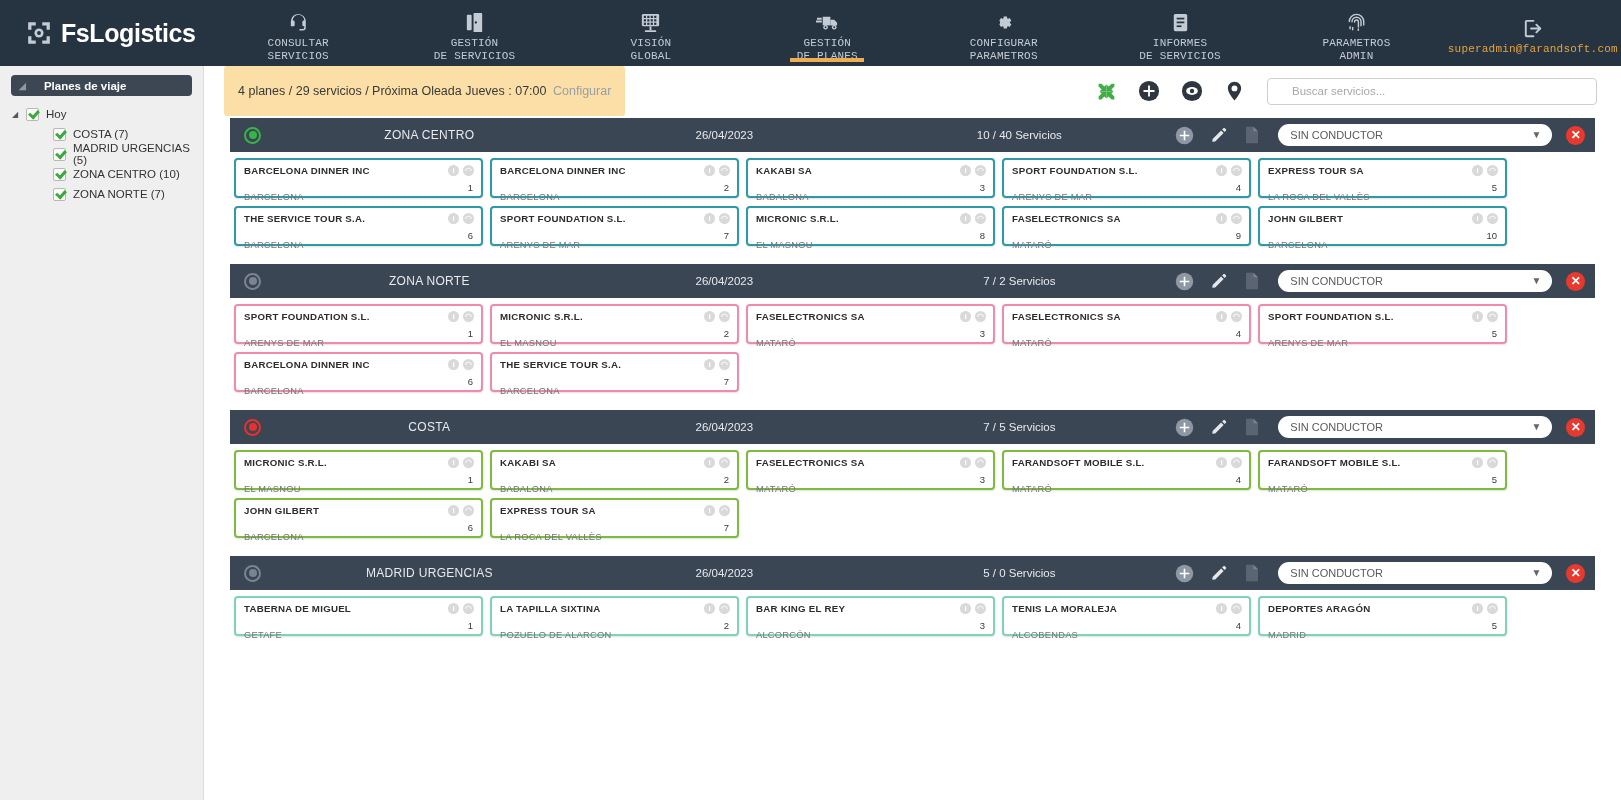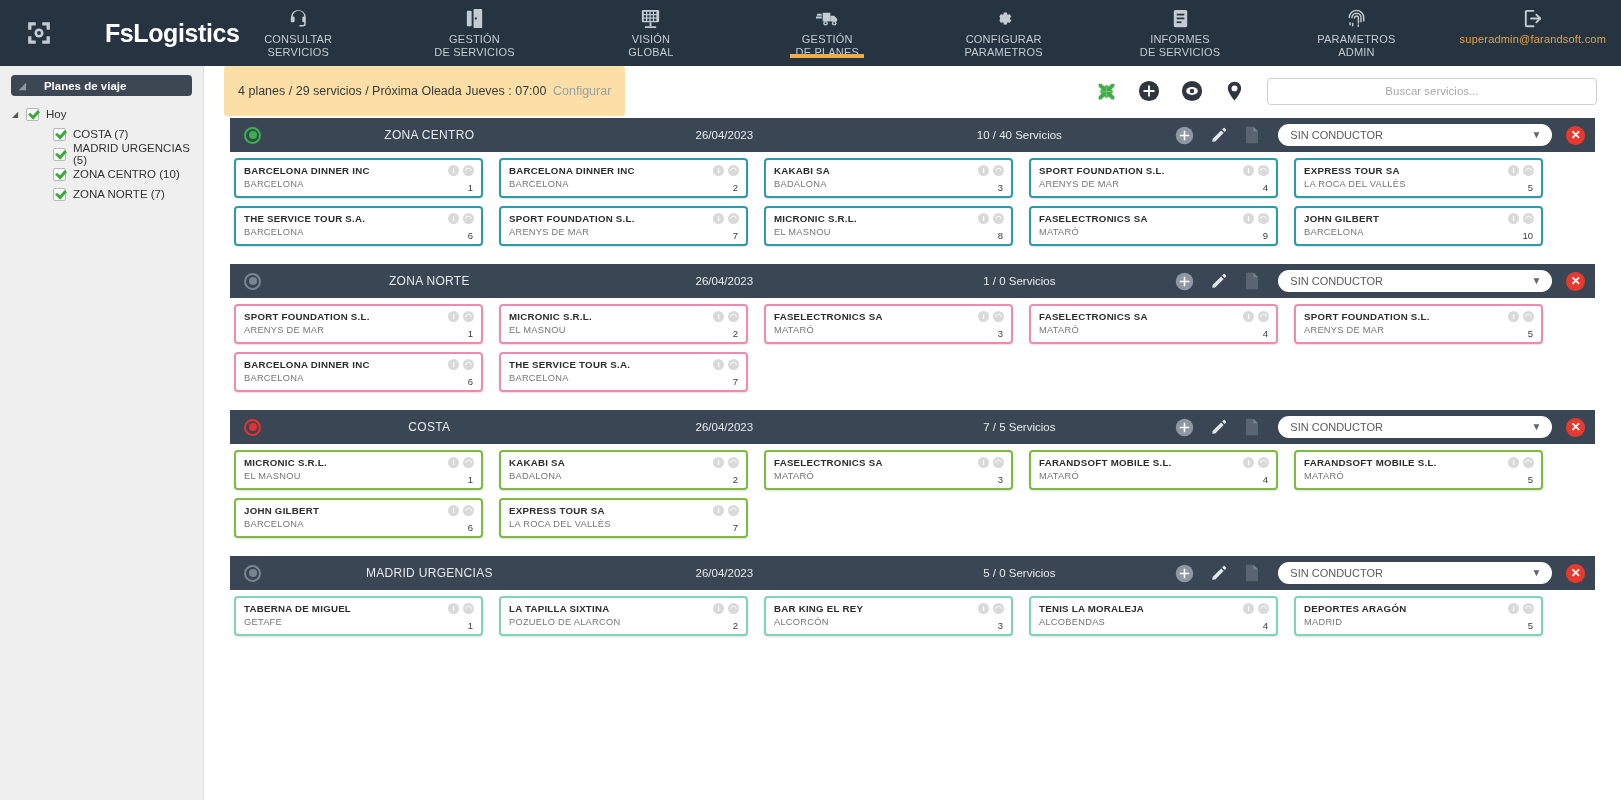--- a/index.html
+++ b/index.html
@@ -25,26 +25,26 @@
     padding-left: 26px;
     gap: 9px;
   }
   .brand-mark { width: 26px; height: 26px; flex: 0 0 auto; }
   .brand-text {
     color: #ffffff;
     font-size: 25px;
     font-weight: bold;
     letter-spacing: -0.4px;
     white-space: nowrap;
-    margin-left: 44px;
   }
   .navitems {
     flex: 1;
     display: flex;
-    align-items: flex-start;
+    align-items: center;
+    font-family: Liberation Mono, monospace;
   }
   .navitem {
     flex: 1;
     display: flex;
     flex-direction: column;
     align-items: center;
     justify-content: center;
     gap: 3px;
     position: relative;
     cursor: pointer;
@@ -147,23 +147,23 @@
     white-space: nowrap;
   }
   .alertbox .cfg { color: #9aa0a6; margin-left: 3px; cursor: pointer; }
   .tb-spacer { flex: 1; }
   .tb-icons { display: flex; align-items: center; gap: 21px; margin-right: 22px; }
   .tb-ic { cursor: pointer; display: flex; align-items: center; }
   .search-wrap { width: 330px; }
   .search-input {
     width: 100%; height: 27px;
     border: 1px solid #cfcfcf; border-radius: 4px;
-    font-size: 11.5px; color: #444; padding: 0 5px;
+    font-size: 11.5px; color: #444; padding: 0 24px;
     font-family: "Liberation Sans", sans-serif;
-    outline: none; background: #fff; text-align: center;
+    outline: none; background: #fff;
   }
   .search-input::placeholder { color: #a8a8a8; }
 
   .plans { padding: 6px 26px 0 26px; overflow: hidden; }
 
   
   .plan { margin-bottom: 18px; }
   .plan-head {
     height: 34px;
     background: #3b4654;
@@ -216,41 +216,41 @@
     background: #e8392f; color: #fff;
     display: flex; align-items: center; justify-content: center;
     font-size: 12px; font-weight: bold; cursor: pointer;
     line-height: 1;
   }
 
   
   .cards {
     display: flex;
     flex-wrap: wrap;
-    gap: 8px 16px;
+    gap: 8px 7px;
     padding: 6px 0 0 4px;
   }
   .card {
     width: 249px;
     height: 40px;
     background: #ffffff;
     border: 2px solid #cfcfcf;
     border-radius: 4px;
     position: relative;
     padding: 5px 8px 0 8px;
     cursor: pointer;
     box-shadow: 0 1px 2px rgba(0,0,0,0.13);
   }
   .card .c-name {
     font-size: 9.7px; color: #2c2c2c; font-weight: bold;
     letter-spacing: 0.25px; white-space: nowrap; overflow: hidden;
   }
   .card .c-city {
     font-size: 9.3px; color: #757575; letter-spacing: 0.25px;
-    margin-top: 3px; white-space: nowrap; overflow: hidden;
+    margin-top: 16px; white-space: nowrap; overflow: hidden;
   }
   .card .c-num {
     position: absolute; right: 8px; bottom: 3px;
     font-size: 9.5px; color: #3a3a3a;
   }
   .c-icons {
     position: absolute; right: 7px; top: 5px;
     display: flex; gap: 4px;
   }
   .c-ic {
@@ -603,21 +603,21 @@
         </div>
         <div class="plan">
           <div class="plan-head">
             <div class="ph-status">
               <span class="ring grey">
                 <i></i>
               </span>
             </div>
             <div class="ph-name">ZONA NORTE</div>
             <div class="ph-date">26/04/2023</div>
-            <div class="ph-count">1 / 0 Servicios</div>
+            <div class="ph-count">7 / 2 Servicios</div>
             <div class="ph-actions">
               <span class="ph-act">
                 <svg width="19" height="19" viewBox="0 0 24 24">
                   <circle cx="12" cy="12" r="11" fill="#8e98a4"></circle>
                   <path d="M11 6h2v5h5v2h-5v5h-2v-5H6v-2h5z" fill="#fff"></path>
                 </svg>
               </span>
               <span class="ph-act">
                 <svg width="18" height="18" viewBox="0 0 24 24" fill="#e4e8ec">
                   <path d="M3.5 17.2L14.8 5.9l3.4 3.4L6.9 20.6 3 21z"></path>

